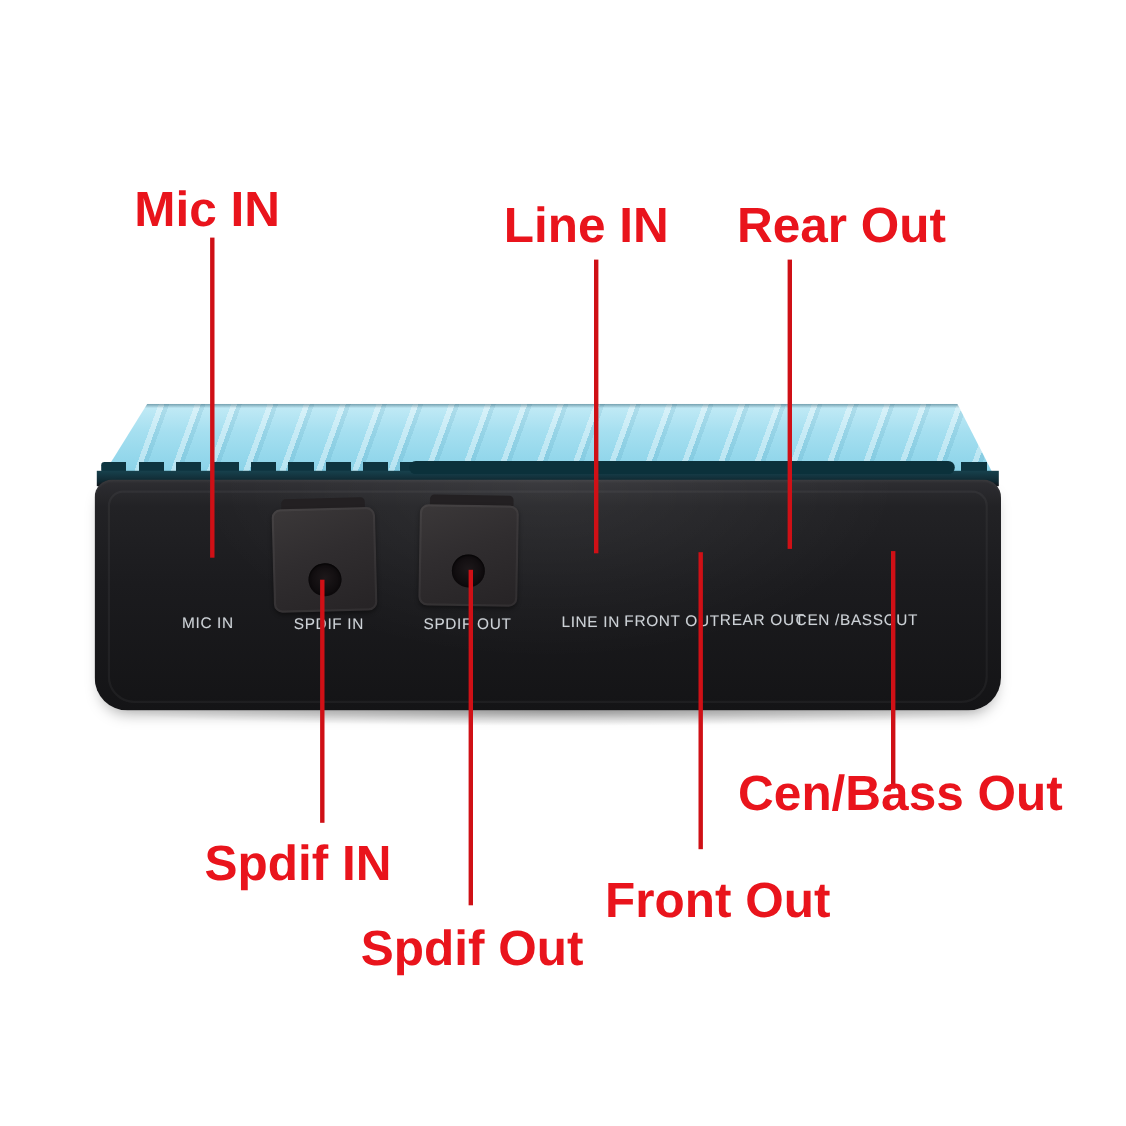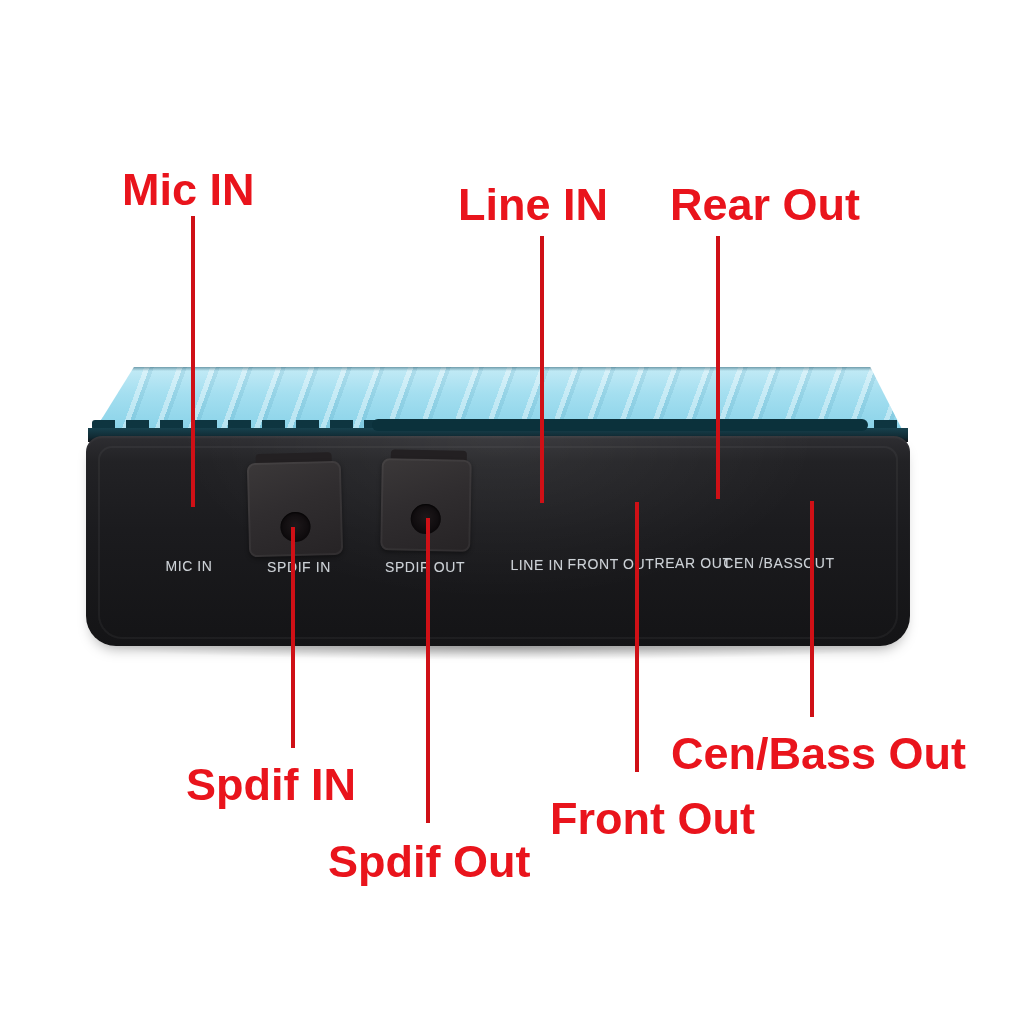--- a/index.html
+++ b/index.html
@@ -108,21 +108,21 @@
   .callout{
     position:absolute;z-index:6;color:#e9141c;font-weight:bold;font-size:45px;
     line-height:1;white-space:nowrap;letter-spacing:0;
   }
   .c-mic      {left:122px;top:167px;}
   .c-line     {left:458px;top:182px;}
   .c-rear     {left:670px;top:182px;}
   .c-spdif-in {left:186px;top:762px;}
   .c-spdif-out{left:328px;top:839px;}
   .c-front    {left:550px;top:796px;}
-  .c-cen      {left:671px;top:731px;}
+  .c-cen      {left:671px;top:698px;}
   .leader{position:absolute;width:4px;background:#cf1016;z-index:5;}
   .l-mic      {left:191px;top:216px;height:291px;}
   .l-line     {left:540px;top:236px;height:267px;}
   .l-rear     {left:716px;top:236px;height:263px;}
   .l-spdif-in {left:291px;top:527px;height:221px;}
   .l-spdif-out{left:426px;top:518px;height:305px;}
   .l-front    {left:635px;top:502px;height:270px;}
   .l-cen      {left:810px;top:501px;height:216px;}
 </style>
 </head>

